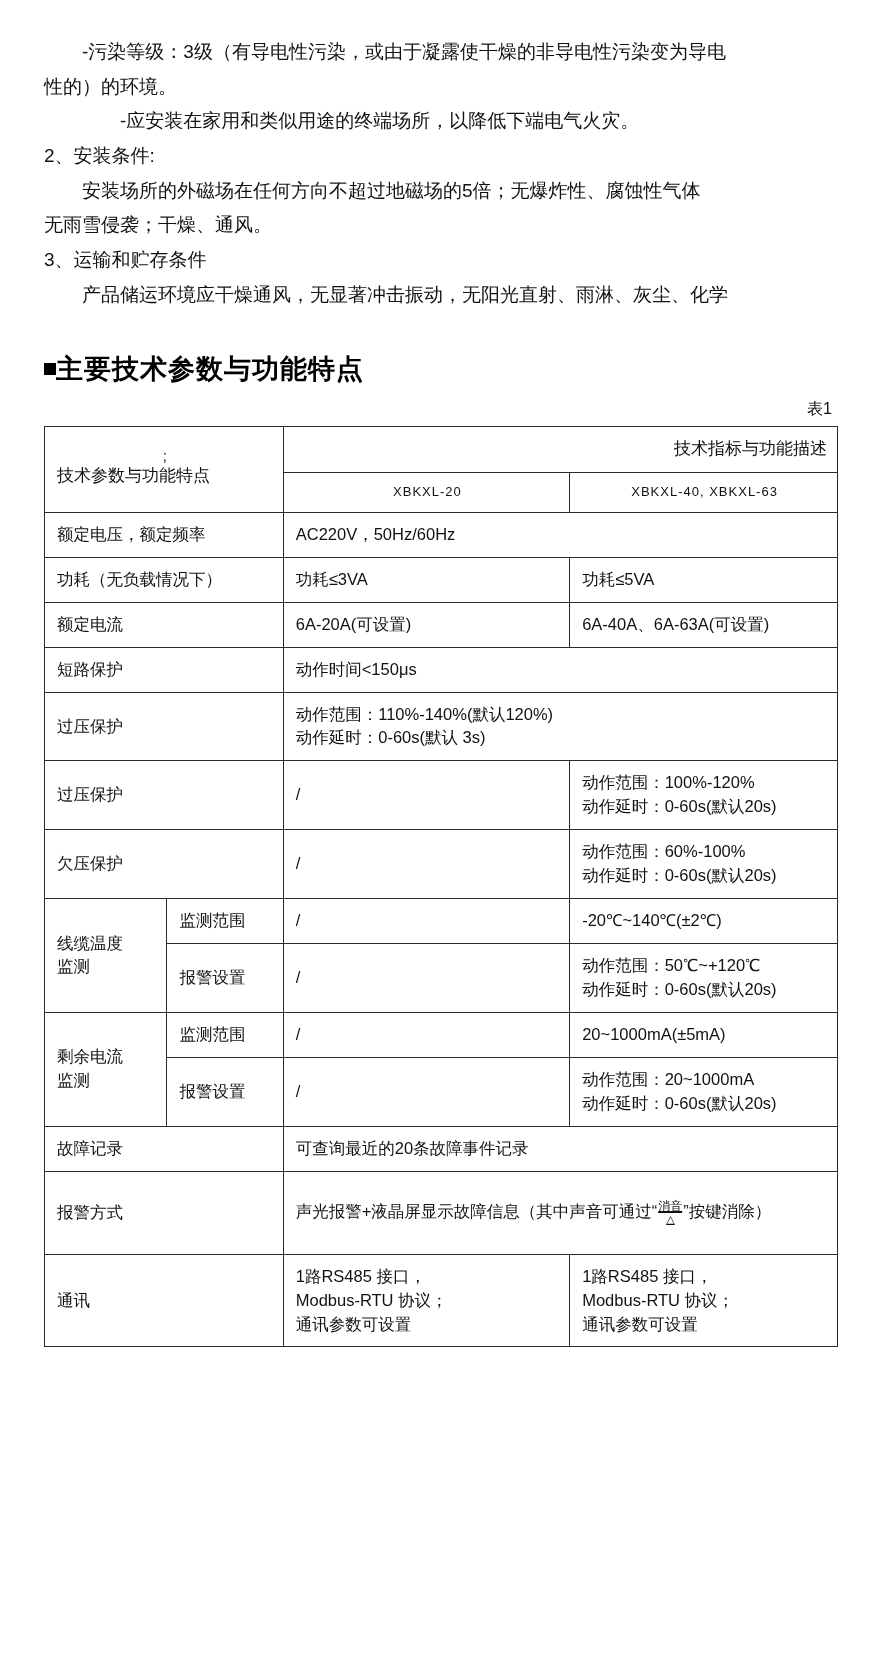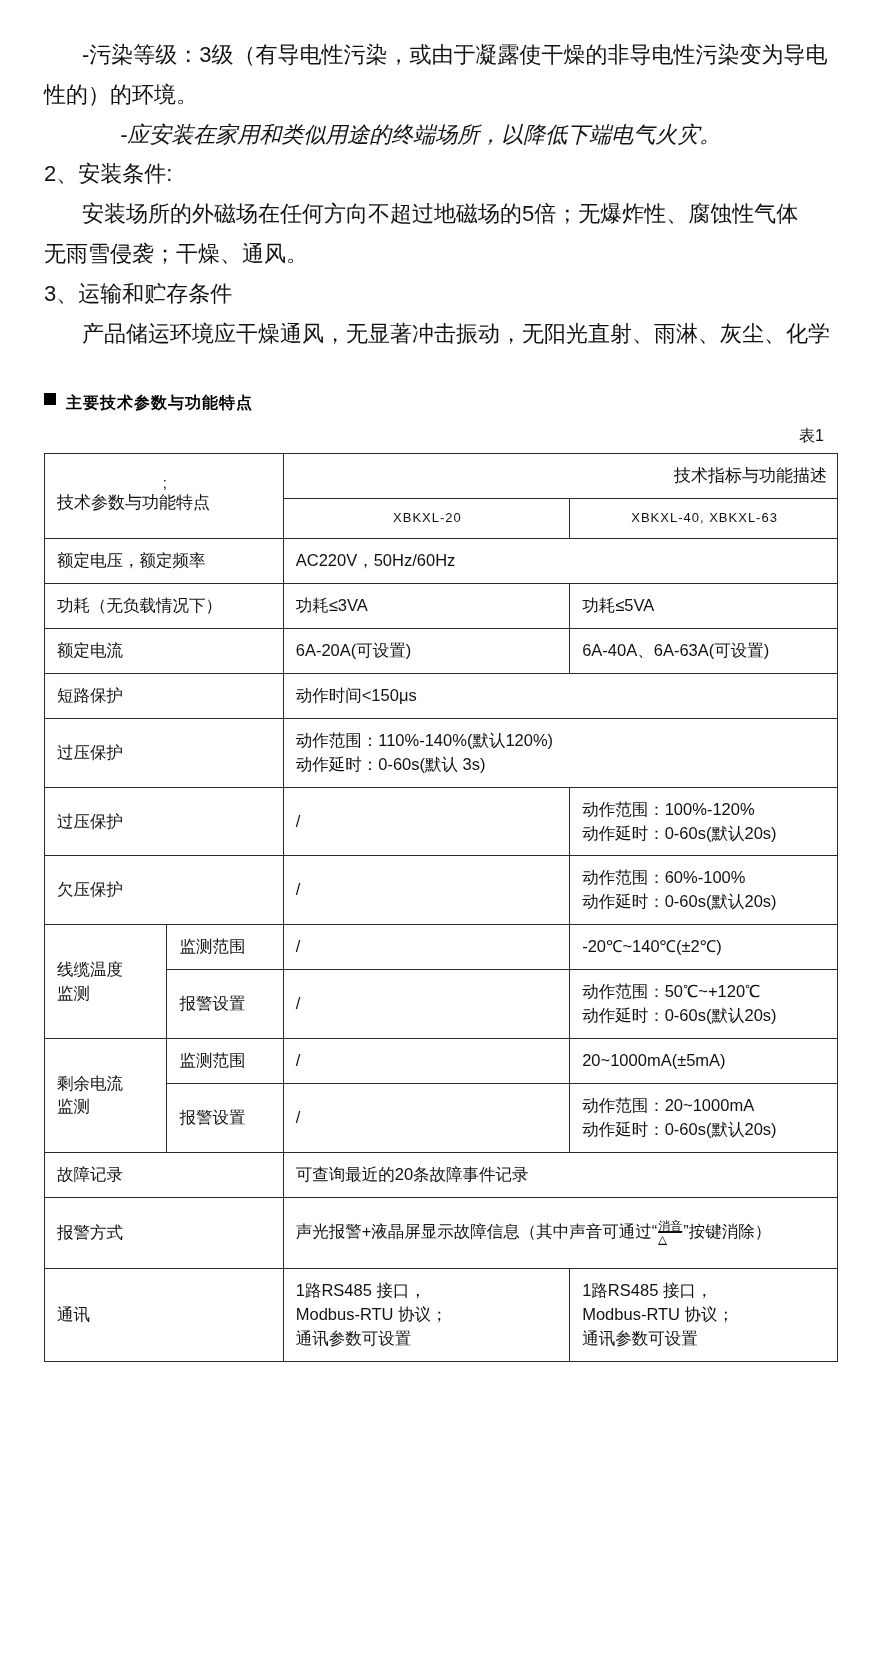--- a/index.html
+++ b/index.html
@@ -18,51 +18,50 @@
   .page {
     position: relative;
     width: 882px;
     height: 1656px;
     box-sizing: border-box;
     padding: 36px 44px 0 44px;
   }
 
   
   .prose {
-    font-size: 22px;
+    font-size: 19px;
     line-height: 1.72;
     color: #121212;
   }
   .p-indent1 { text-indent: 38px; }
-  .p-indent2 { text-indent: 76px; font-style: italic; }
+  .p-indent2 { text-indent: 76px; }
   .p-none { text-indent: 0; }
   .prose p { margin: 0 0 2px 0; }
 
   
   .section-head {
     margin-top: 40px;
     display: flex;
-    align-items: flex-start;
-    gap: 10px;
-    font-size: 16px;
+    align-items: center;
+    font-size: 27px;
     font-weight: bold;
     letter-spacing: 1px;
     color: #000;
   }
   .sq-bullet {
     width: 12px;
     height: 12px;
     background: #000;
     display: inline-block;
   }
 
   .table-caption {
     text-align: right;
     font-size: 16px;
-    margin: 12px 14px 6px 0;
+    margin: 12px 6px 6px 0;
     color: #111;
   }
 
   
   table.spec {
     border-collapse: collapse;
     width: 100%;
     table-layout: fixed;
     font-size: 16.5px;
     color: #111;
@@ -103,23 +102,24 @@
   }
   .slash {
     padding-left: 16px;
   }
   .cellblock div { white-space: nowrap; }
   .tall { height: 62px; }
 
   .alarm-sub {
     display: inline-block;
     vertical-align: middle;
+    text-align: center;
     font-size: 12px;
     line-height: 1.05;
-    margin: 12px 1px;
+    margin: 18px 1px;
     text-decoration: underline;
   }
   .alarm-sub .tri {
     font-size: 11px;
     display: block;
     border-top: 1px solid #111;
     padding-top: 1px;
   }
   .nowrap { white-space: nowrap; }
 </style>

